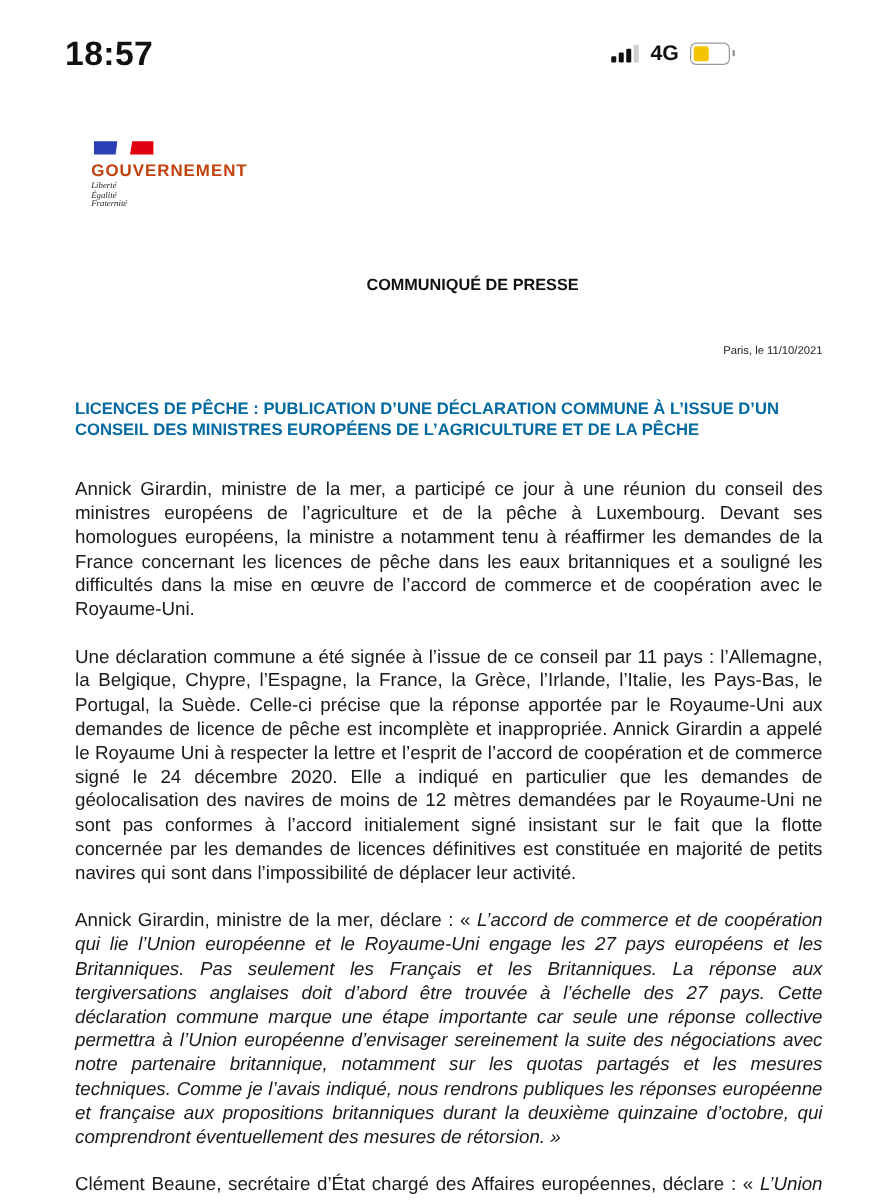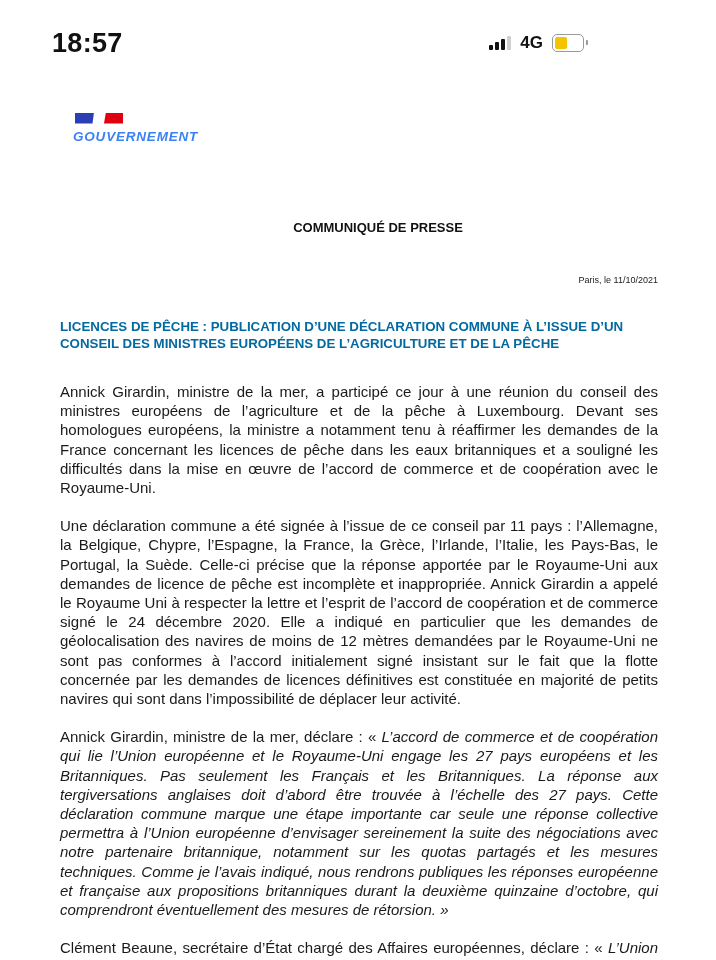--- a/index.html
+++ b/index.html
@@ -110,22 +110,21 @@
     .flag-red {
       width: 19px; height: 11px;
       background: #e1000f;
       clip-path: polygon(10% 0, 100% 0, 100% 100%, 0 100%);
     }
     .gov-name {
       margin-top: 5px;
       font-size: 13.5px;
       font-weight: 700;
       letter-spacing: 0.8px;
-      color: #3b82f6;
-      font-style: italic;
+      color: #c2410c;
     }
     .motto {
       margin-top: 1px;
       font-family: "Liberation Serif", "DejaVu Serif", serif;
       font-style: italic;
       font-size: 7px;
       line-height: 7.5px;
       color: #222;
     }
 
@@ -191,20 +190,25 @@
   </div>
 </div>
 
 <div class="gov-logo">
   <div class="flag">
     <div class="flag-blue"></div>
     <div class="flag-mid"></div>
     <div class="flag-red"></div>
   </div>
   <div class="gov-name">GOUVERNEMENT</div>
+  <div class="motto">
+    <div>Liberté</div>
+    <div>Égalité</div>
+    <div>Fraternité</div>
+  </div>
 </div>
 
 <div class="doc-kind">COMMUNIQUÉ DE PRESSE</div>
 <div class="doc-date">Paris, le 11/10/2021</div>
 <div class="doc-title">LICENCES DE PÊCHE : PUBLICATION D’UNE DÉCLARATION COMMUNE À L’ISSUE D’UN CONSEIL DES MINISTRES EUROPÉENS DE L’AGRICULTURE ET DE LA PÊCHE</div>
 
 <div class="doc-body">
   <p>
     <span>Annick Girardin, ministre de la mer, a participé ce jour à une réunion du conseil des ministres européens de l’agriculture et de la pêche à Luxembourg. Devant ses homologues européens, la ministre a notamment tenu à réaffirmer les demandes de la France concernant les licences de pêche dans les eaux britanniques et a souligné les difficultés dans la mise en œuvre de l’accord de commerce et de coopération avec le Royaume-Uni.</span>
   </p>

